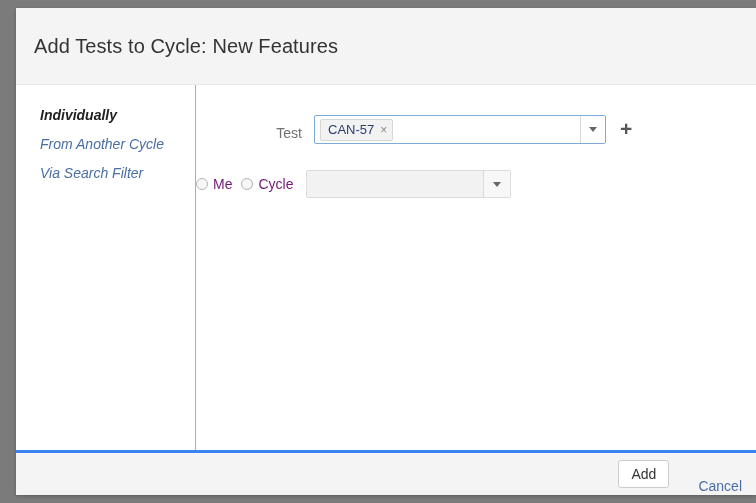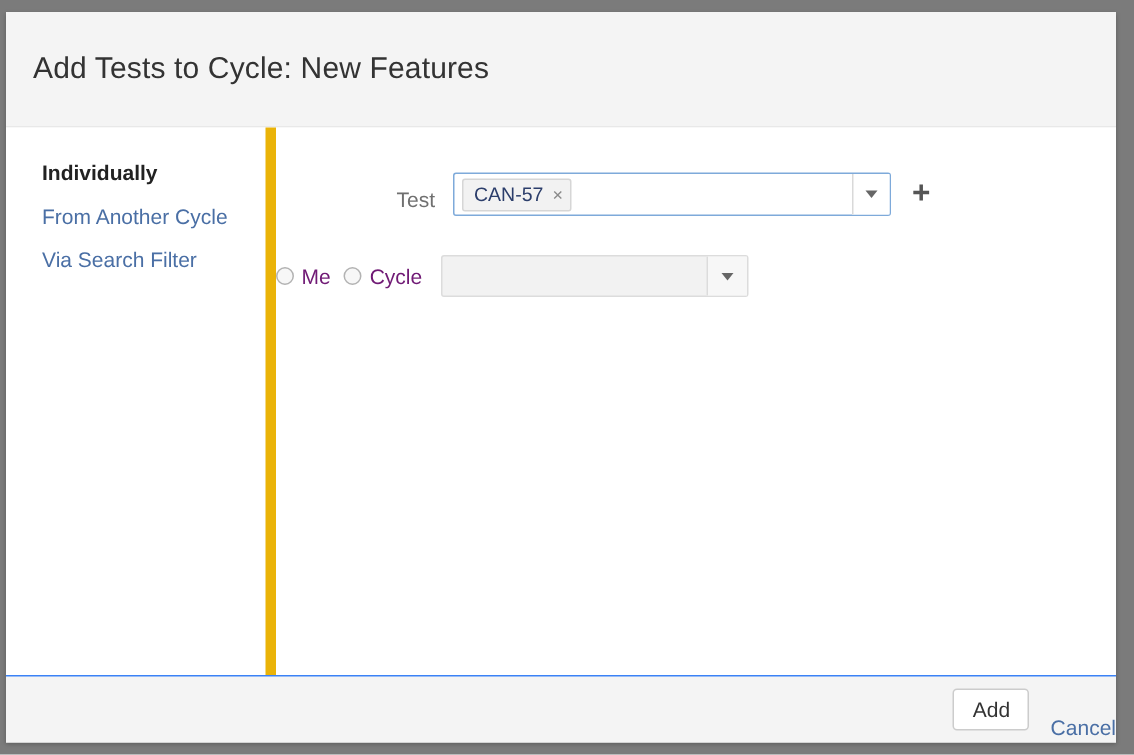--- a/index.html
+++ b/index.html
@@ -9,21 +9,21 @@
   body {
     width: 756px;
     height: 503px;
     background: #7b7b7b;
     font-family: "Liberation Sans", sans-serif;
     overflow: hidden;
   }
 
   .dialog {
     position: absolute;
-    left: 4px;
+    left: 16px;
     top: 8px;
     width: 740px;
     height: 487px;
     background: #ffffff;
     box-sizing: border-box;
     display: flex;
     flex-direction: column;
     box-shadow: 0 1px 3px rgba(0,0,0,0.25);
   }
 
@@ -49,23 +49,24 @@
     flex: 1 1 auto;
     display: flex;
     background: #ffffff;
     position: relative;
     min-height: 0;
   }
 
   .sidebar {
     width: 180px;
     flex: 0 0 180px;
-    border-right: 7px solid #eab308;
+    border-right: 1px solid #eab308;
     padding-top: 16px;
     box-sizing: border-box;
+    font-style: italic;
   }
   .sidebar-item {
     padding: 0 0 0 24px;
     font-size: 14px;
     line-height: 29px;
     color: #4a6fa5;
     cursor: pointer;
     white-space: nowrap;
   }
   .sidebar-item.active {
@@ -222,25 +223,27 @@
     justify-content: center;
     background: #f7f7f7;
     cursor: pointer;
   }
 
   
   .dialog-footer {
     height: 45px;
     flex: 0 0 45px;
     background: #f4f4f4;
-    border-top: 1px solid #3b82f6;
+    border-top: 3px solid #3b82f6;
     display: flex;
     align-items: center;
     justify-content: flex-end;
-    box-sizing: border-box;
+    padding-right: 14px;
+    box-sizing: border-box;
+    gap: 15px;
   }
   .btn-add {
     background: #ffffff;
     border: 1px solid #cccccc;
     border-radius: 3px;
     font-size: 14px;
     color: #333333;
     padding: 5px 12px;
     cursor: pointer;
     font-family: "Liberation Sans", sans-serif;

